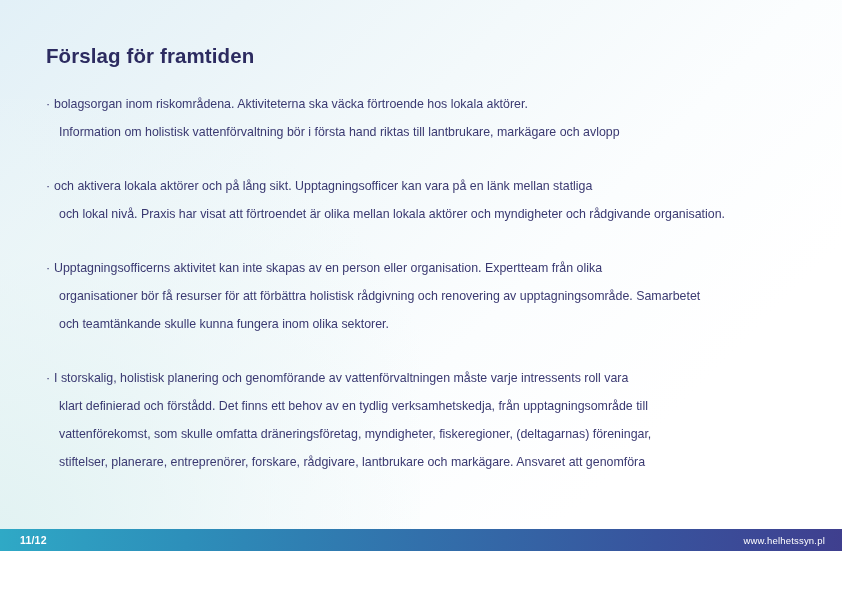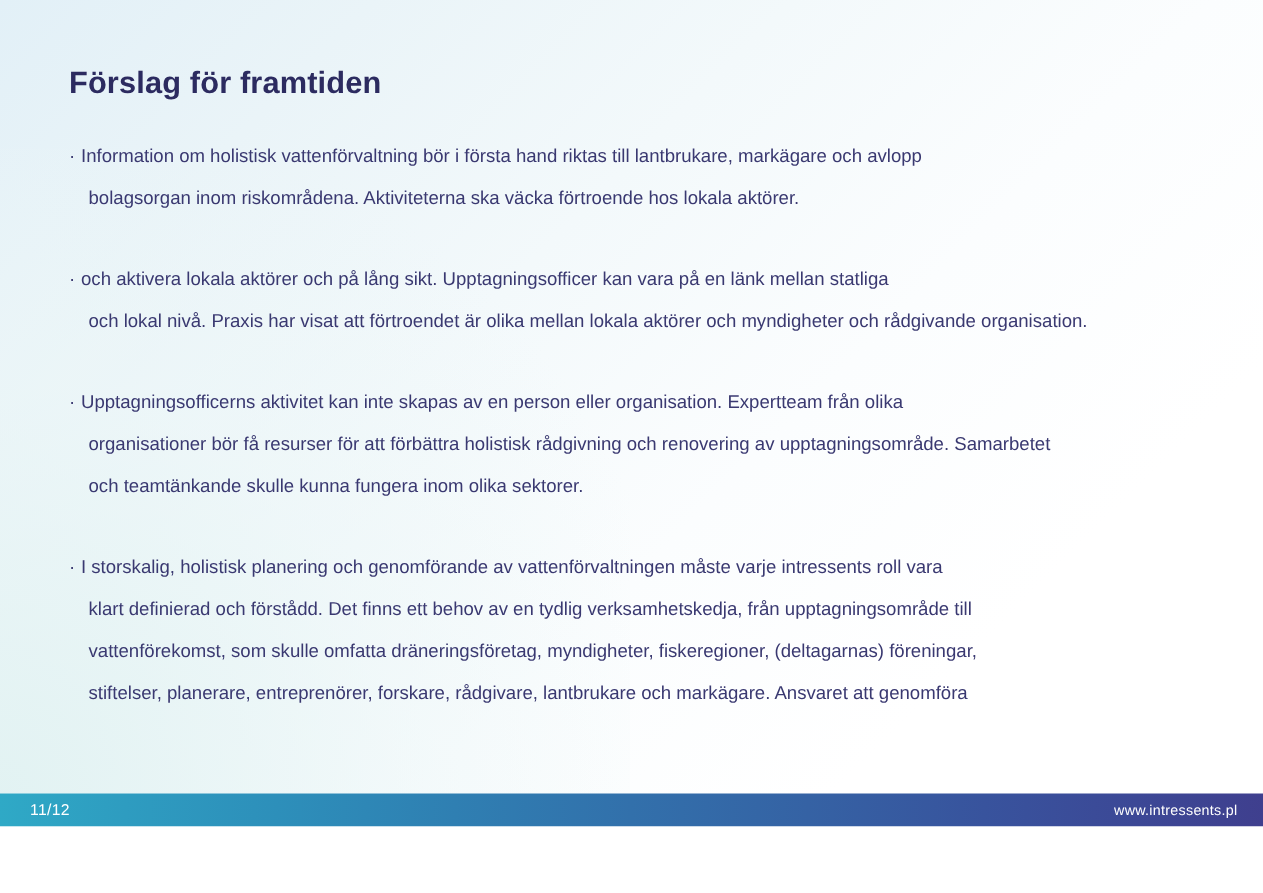--- a/index.html
+++ b/index.html
@@ -127,21 +127,21 @@
     align-items: center;
     justify-content: space-between;
     box-sizing: border-box;
     padding: 0 17px 0 20px;
     z-index: 3;
   }
 
   .footer-page {
     color: #ffffff;
     font-size: 10.5px;
-    font-weight: normal;
+    font-weight: bold;
     letter-spacing: 0.2px;
   }
 
   .footer-url {
     color: #ffffff;
     font-size: 9.5px;
     letter-spacing: 0.2px;
   }
 </style>
 </head>
@@ -149,22 +149,22 @@
 
 <div class="slide">
 
   <div class="content">
 
     <h1 class="slide-title">Förslag för framtiden</h1>
 
     <ul class="bullet-list" id="bullets">
         <li class="bullet-item">
           <span class="bullet-marker">·</span>
+          <span class="bullet-line">bolagsorgan inom riskområdena. Aktiviteterna ska väcka förtroende hos lokala aktörer.</span>
           <span class="bullet-line">Information om holistisk vattenförvaltning bör i första hand riktas till lantbrukare, markägare och avlopp</span>
-          <span class="bullet-line">bolagsorgan inom riskområdena. Aktiviteterna ska väcka förtroende hos lokala aktörer.</span>
         </li>
         <li class="bullet-item">
           <span class="bullet-marker">·</span>
           <span class="bullet-line">och aktivera lokala aktörer och på lång sikt. Upptagningsofficer kan vara på en länk mellan statliga</span>
           <span class="bullet-line">och lokal nivå. Praxis har visat att förtroendet är olika mellan lokala aktörer och myndigheter och rådgivande organisation.</span>
         </li>
         <li class="bullet-item">
           <span class="bullet-marker">·</span>
           <span class="bullet-line">Upptagningsofficerns aktivitet kan inte skapas av en person eller organisation. Expertteam från olika</span>
           <span class="bullet-line">organisationer bör få resurser för att förbättra holistisk rådgivning och renovering av upptagningsområde. Samarbetet</span>
@@ -176,16 +176,16 @@
           <span class="bullet-line">klart definierad och förstådd. Det finns ett behov av en tydlig verksamhetskedja, från upptagningsområde till</span>
           <span class="bullet-line">vattenförekomst, som skulle omfatta dräneringsföretag, myndigheter, fiskeregioner, (deltagarnas) föreningar,</span>
           <span class="bullet-line">stiftelser, planerare, entreprenörer, forskare, rådgivare, lantbrukare och markägare. Ansvaret att genomföra</span>
         </li>
       </ul>
 
   </div>
 
   <div class="footer-bar">
     <span class="footer-page">11/12</span>
-    <span class="footer-url">www.intressents.pl</span>
+    <span class="footer-url">www.helhetssyn.pl</span>
   </div>
 
 </div>
 
 </body></html>

